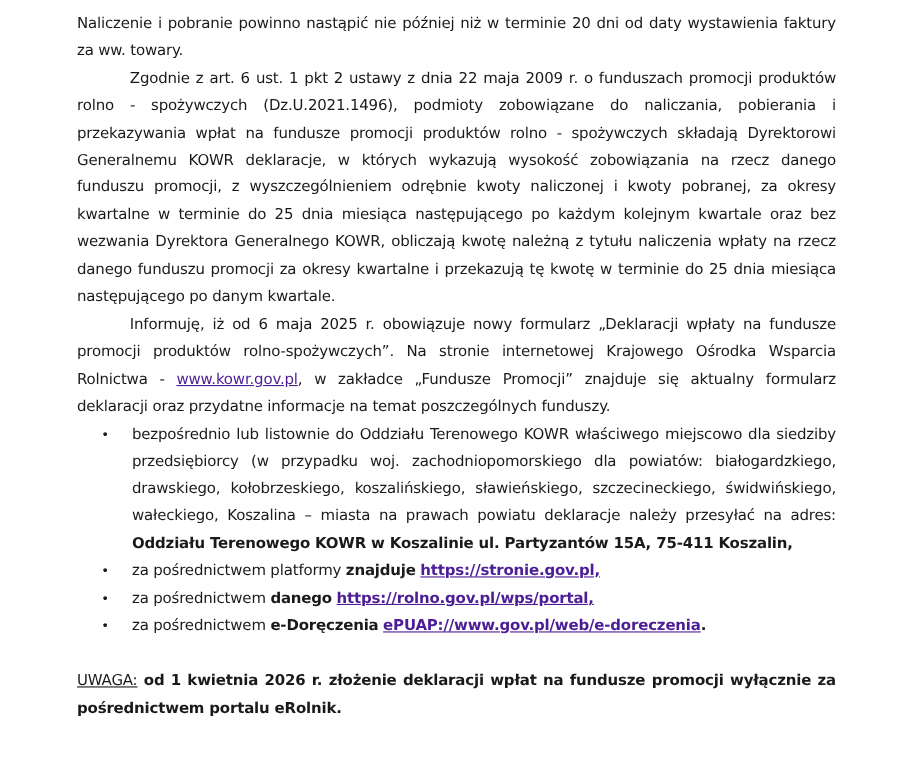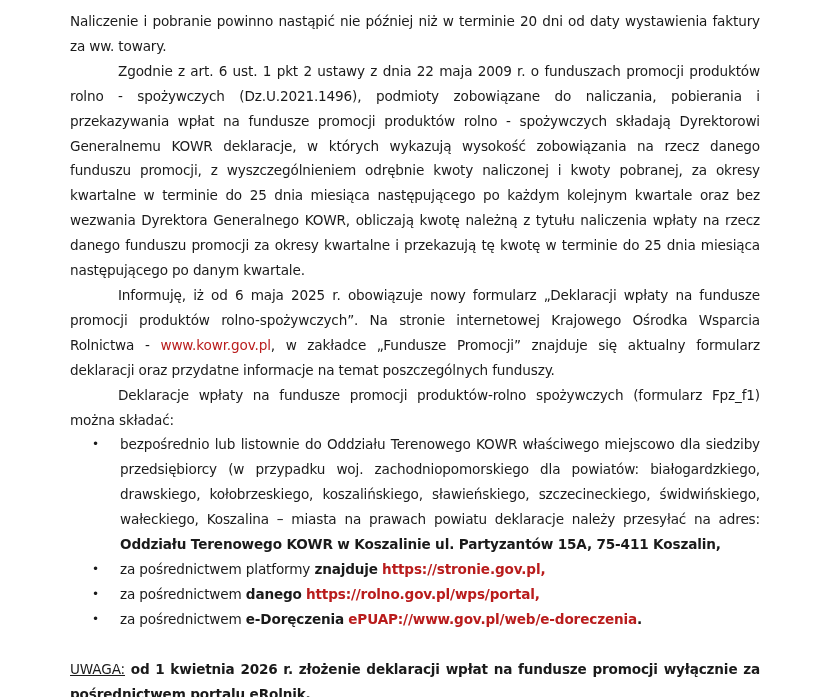--- a/index.html
+++ b/index.html
@@ -14,37 +14,36 @@
     letter-spacing: -0.15px;
   }
   .p { margin: 0; text-align: justify; }
   .indent { text-indent: 48px; }
   .last-left { text-align-last: left; }
   ul.bullets { list-style: none; margin: 0; padding: 0; }
   ul.bullets li { position: relative; padding-left: 50px; text-align: justify; }
   ul.bullets li .bullet {
     position: absolute; left: 22px; top: 0; font-size: 12px;
   }
-  a.link { color: #b91c1c; }
+  a.link { color: #4c1d95; text-decoration: underline; }
   b { font-weight: bold; }
   .spacer { height: 25px; }
   .warn-label { text-decoration: underline; font-weight: normal; }
 </style>
 </head>
 <body>
 
 <div class="page">
 
   <p class="p">Naliczenie i pobranie powinno nastąpić nie później niż w terminie 20 dni od daty wystawienia faktury za ww. towary.</p>
 
   <p class="p indent">Zgodnie z art. 6 ust. 1 pkt 2 ustawy z dnia 22 maja 2009 r. o funduszach promocji produktów rolno - spożywczych (Dz.U.2021.1496), podmioty zobowiązane do naliczania, pobierania i przekazywania wpłat na fundusze promocji produktów rolno - spożywczych składają Dyrektorowi Generalnemu KOWR deklaracje, w których wykazują wysokość zobowiązania na rzecz danego funduszu promocji, z wyszczególnieniem odrębnie kwoty naliczonej i kwoty pobranej, za okresy kwartalne w terminie do 25 dnia miesiąca następującego po każdym kolejnym kwartale oraz bez wezwania Dyrektora Generalnego KOWR, obliczają kwotę należną z tytułu naliczenia wpłaty na rzecz danego funduszu promocji za okresy kwartalne i przekazują tę kwotę w terminie do 25 dnia miesiąca następującego po danym kwartale.</p>
 
   <p class="p indent"><span>Informuję, iż od 6 maja 2025 r. obowiązuje nowy formularz „Deklaracji wpłaty na fundusze promocji produktów rolno-spożywczych”. Na stronie internetowej Krajowego Ośrodka Wsparcia Rolnictwa - </span><a class="link">www.kowr.gov.pl</a><span>, w zakładce „Fundusze Promocji” znajduje się aktualny formularz deklaracji oraz przydatne informacje na temat poszczególnych funduszy.</span></p>
 
-  <p class="p indent">Deklaracje wpłaty na fundusze promocji produktów-rolno spożywczych (formularz Fpz_f1) można składać:</p>
 
   <ul class="bullets">
     <li>
       <span class="bullet">•</span>
       <span>bezpośrednio lub listownie do Oddziału Terenowego KOWR właściwego miejscowo dla siedziby przedsiębiorcy (w przypadku woj. zachodniopomorskiego dla powiatów: białogardzkiego, drawskiego, kołobrzeskiego, koszalińskiego, sławieńskiego, szczecineckiego, świdwińskiego, wałeckiego, Koszalina – miasta na prawach powiatu deklaracje należy przesyłać na adres: </span><b>Oddziału Terenowego KOWR w Koszalinie ul. Partyzantów 15A, 75-411 Koszalin,</b>
     </li>
     <li>
       <span class="bullet">•</span>
       <span>za pośrednictwem platformy </span><b>znajduje</b> <a class="link"><b>https://stronie.gov.pl,</b></a>
     </li>

